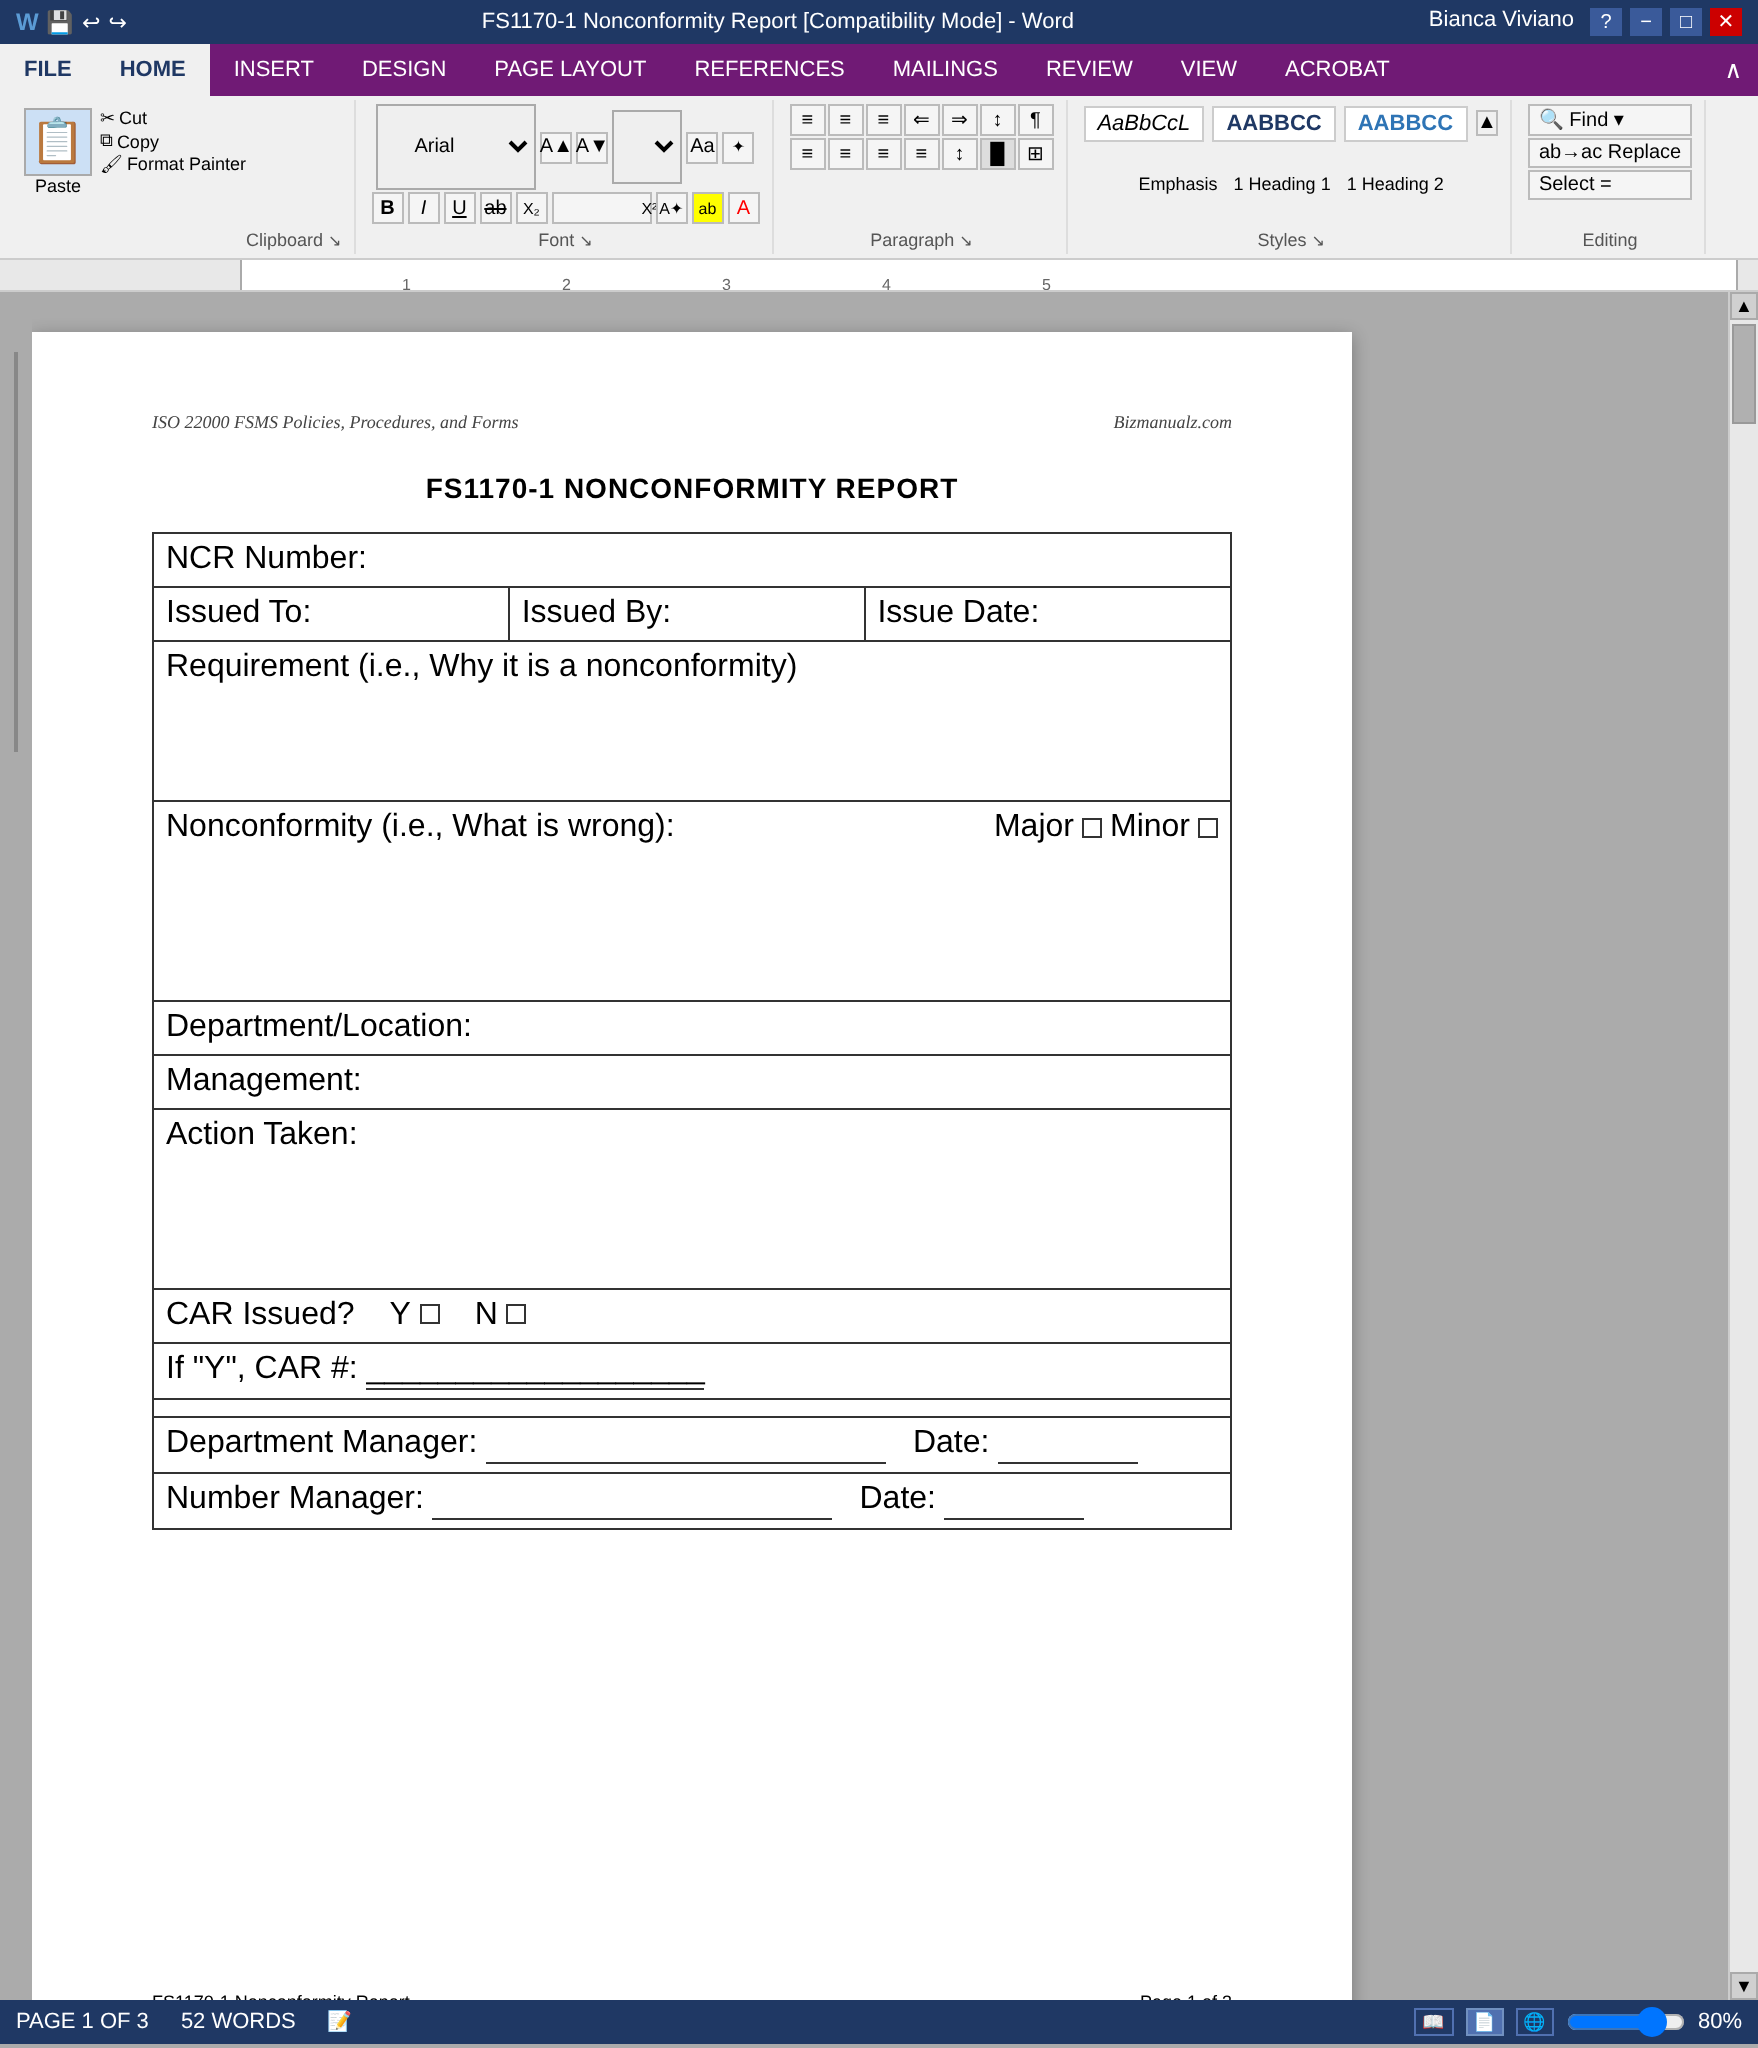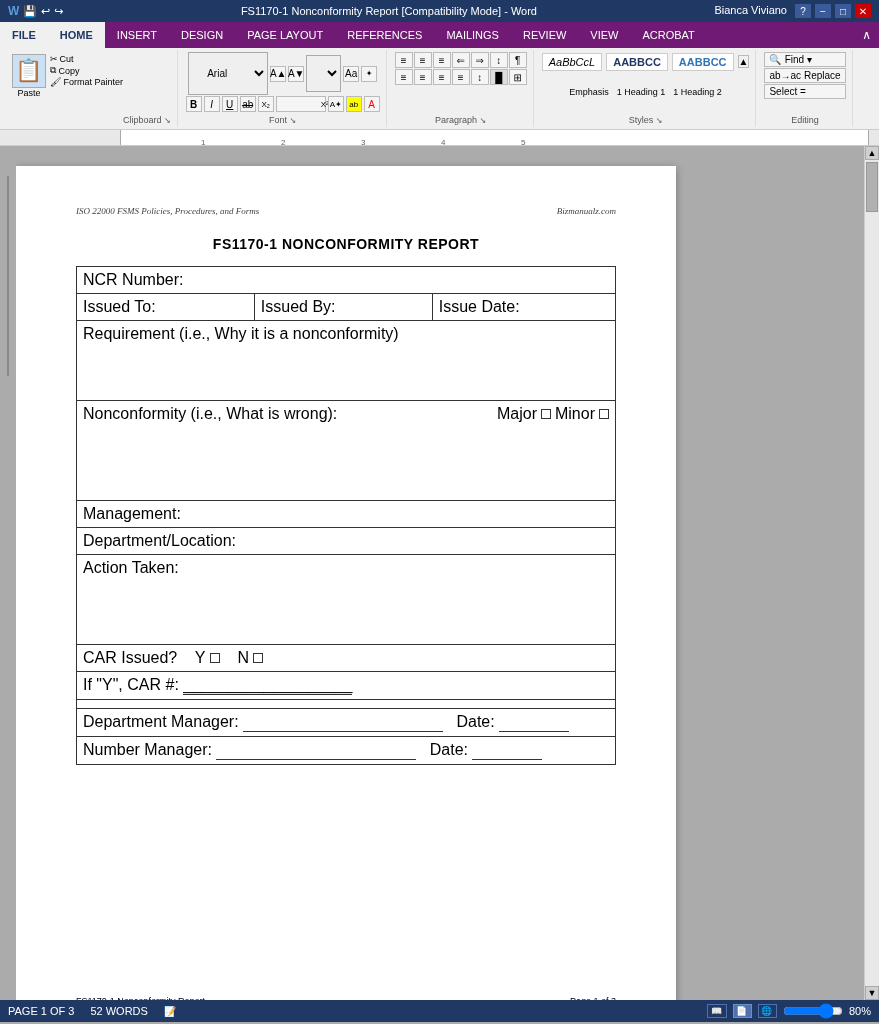--- a/index.html
+++ b/index.html
@@ -274,26 +274,26 @@
                 <span class="form-checkbox"></span>
                 <span>Minor</span>
                 <span class="form-checkbox"></span>
               </span>
             </div>
           </td>
         </tr>
 
         <tr>
           <td colspan="3">
+            <span>Department/Location:</span>
+          </td>
+        </tr>
+        <tr>
+          <td colspan="3">
             <span>Management:</span>
-          </td>
-        </tr>
-        <tr>
-          <td colspan="3">
-            <span>Department/Location:</span>
           </td>
         </tr>
 
         <tr>
           <td colspan="3" class="action-cell">
             <span>Action Taken:</span>
           </td>
         </tr>
 
         <tr>

